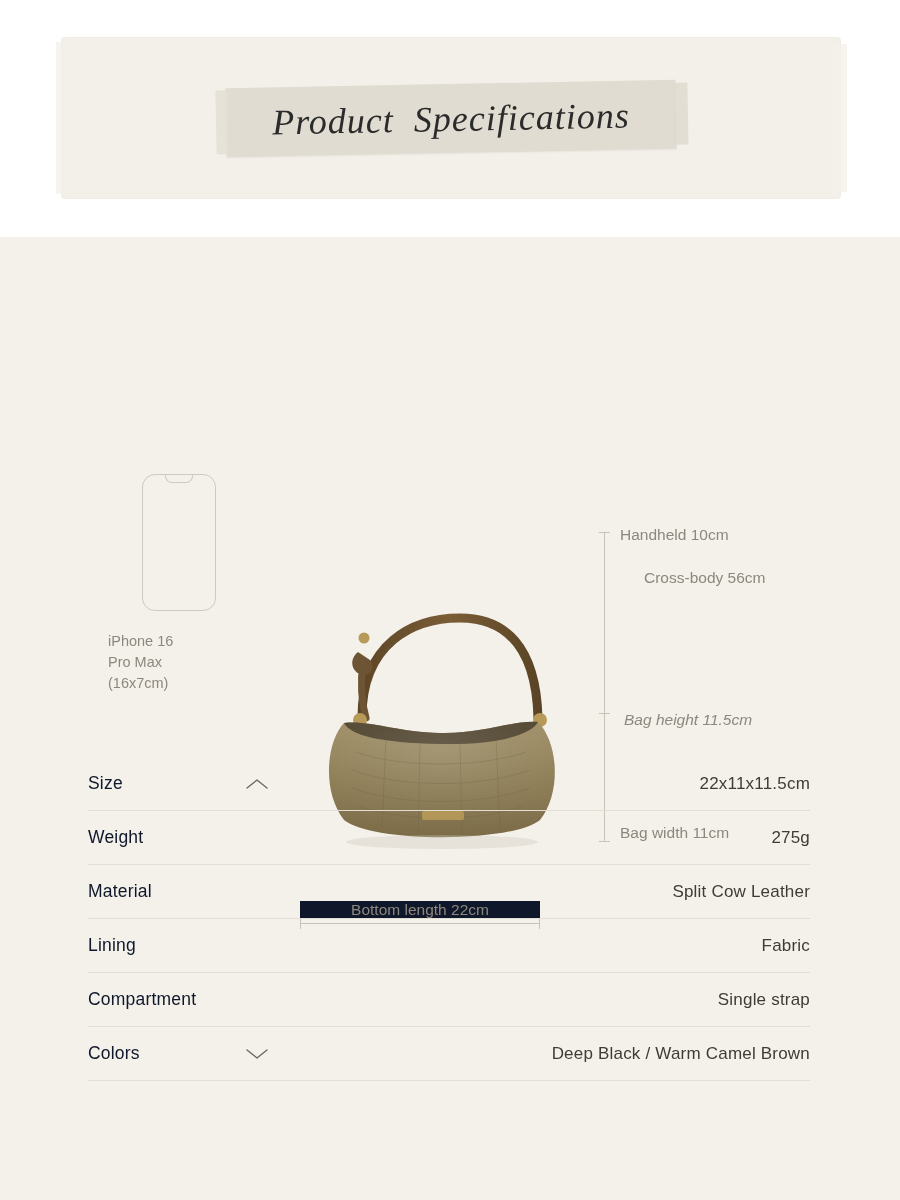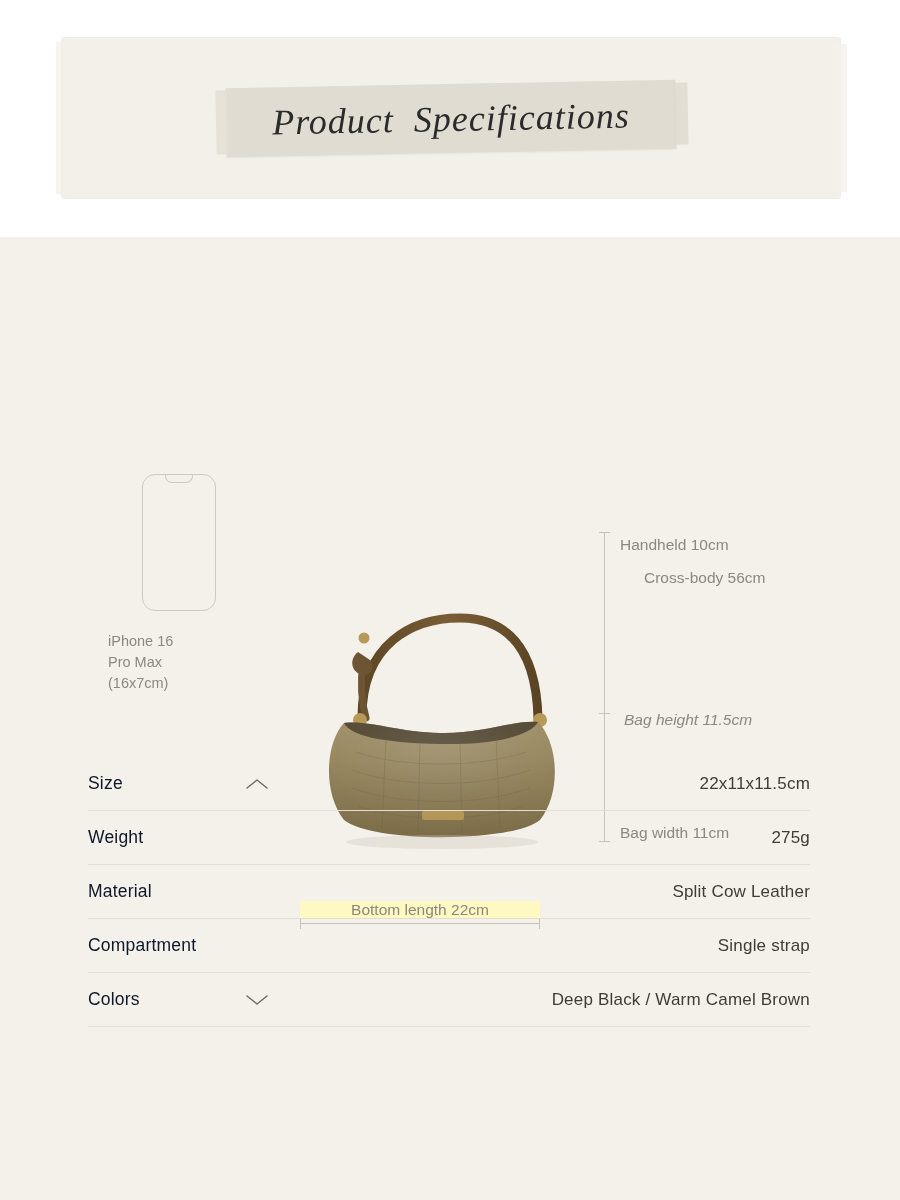--- a/index.html
+++ b/index.html
@@ -183,21 +183,21 @@
     background: #c8c3b7;
   }
   .bottom-label {
     position: absolute;
     left: 300px;
     top: 664px;
     width: 240px;
     text-align: center;
     font-size: 15.5px;
     color: #8d887d;
-    background: #fef9c3;
+    background: #0f172a;
     padding: 0 6px;
     box-sizing: border-box;
   }
 
   
   .specs {
     position: absolute;
     left: 88px;
     top: 757px;
     width: 722px;
@@ -308,21 +308,21 @@
 
         <ellipse cx="142" cy="250" rx="96" ry="7" fill="#cbc5b7" opacity="0.35"></ellipse>
       </svg>
     </div>
 
     <div class="v-rule"></div>
     <div class="tick" style="left:599px; top:295px;"></div>
     <div class="tick" style="left:599px; top:476px;"></div>
     <div class="tick" style="left:599px; top:604px;"></div>
 
-    <div class="measure-label" style="left:620px; top:299px;text-align:center;">Handheld 10cm</div>
+    <div class="measure-label" style="left:620px; top:289px;text-align:center;">Handheld 10cm</div>
     <div class="measure-label" style="left:644px; top:332px;">Cross-body 56cm</div>
     <div class="measure-label" style="left:624px; top:474px;font-style:italic;">Bag height 11.5cm</div>
     <div class="measure-label" style="left:620px; top:587px;">Bag width 11cm</div>
 
     <div class="h-rule"></div>
     <div class="h-cap" style="left:300px; top:681px;"></div>
     <div class="h-cap" style="left:539px; top:681px;"></div>
     <div class="bottom-label">Bottom length 22cm</div>
   </div>
 
@@ -341,20 +341,24 @@
     <div class="spec-row">
       <span class="spec-label">Weight</span>
       <span class="spec-value">275g</span>
     </div>
 
     <div class="spec-row">
       <span class="spec-label">Material</span>
       <span class="spec-value">Split Cow Leather</span>
     </div>
 
+    <div class="spec-row">
+      <span class="spec-label">Lining</span>
+      <span class="spec-value">Fabric</span>
+    </div>
 
     <div class="spec-row">
       <span class="spec-label">Compartment</span>
       <span class="spec-value">Single strap</span>
     </div>
 
 
     <div class="spec-row">
       <span class="spec-label">Colors</span>
       <span class="chev">

